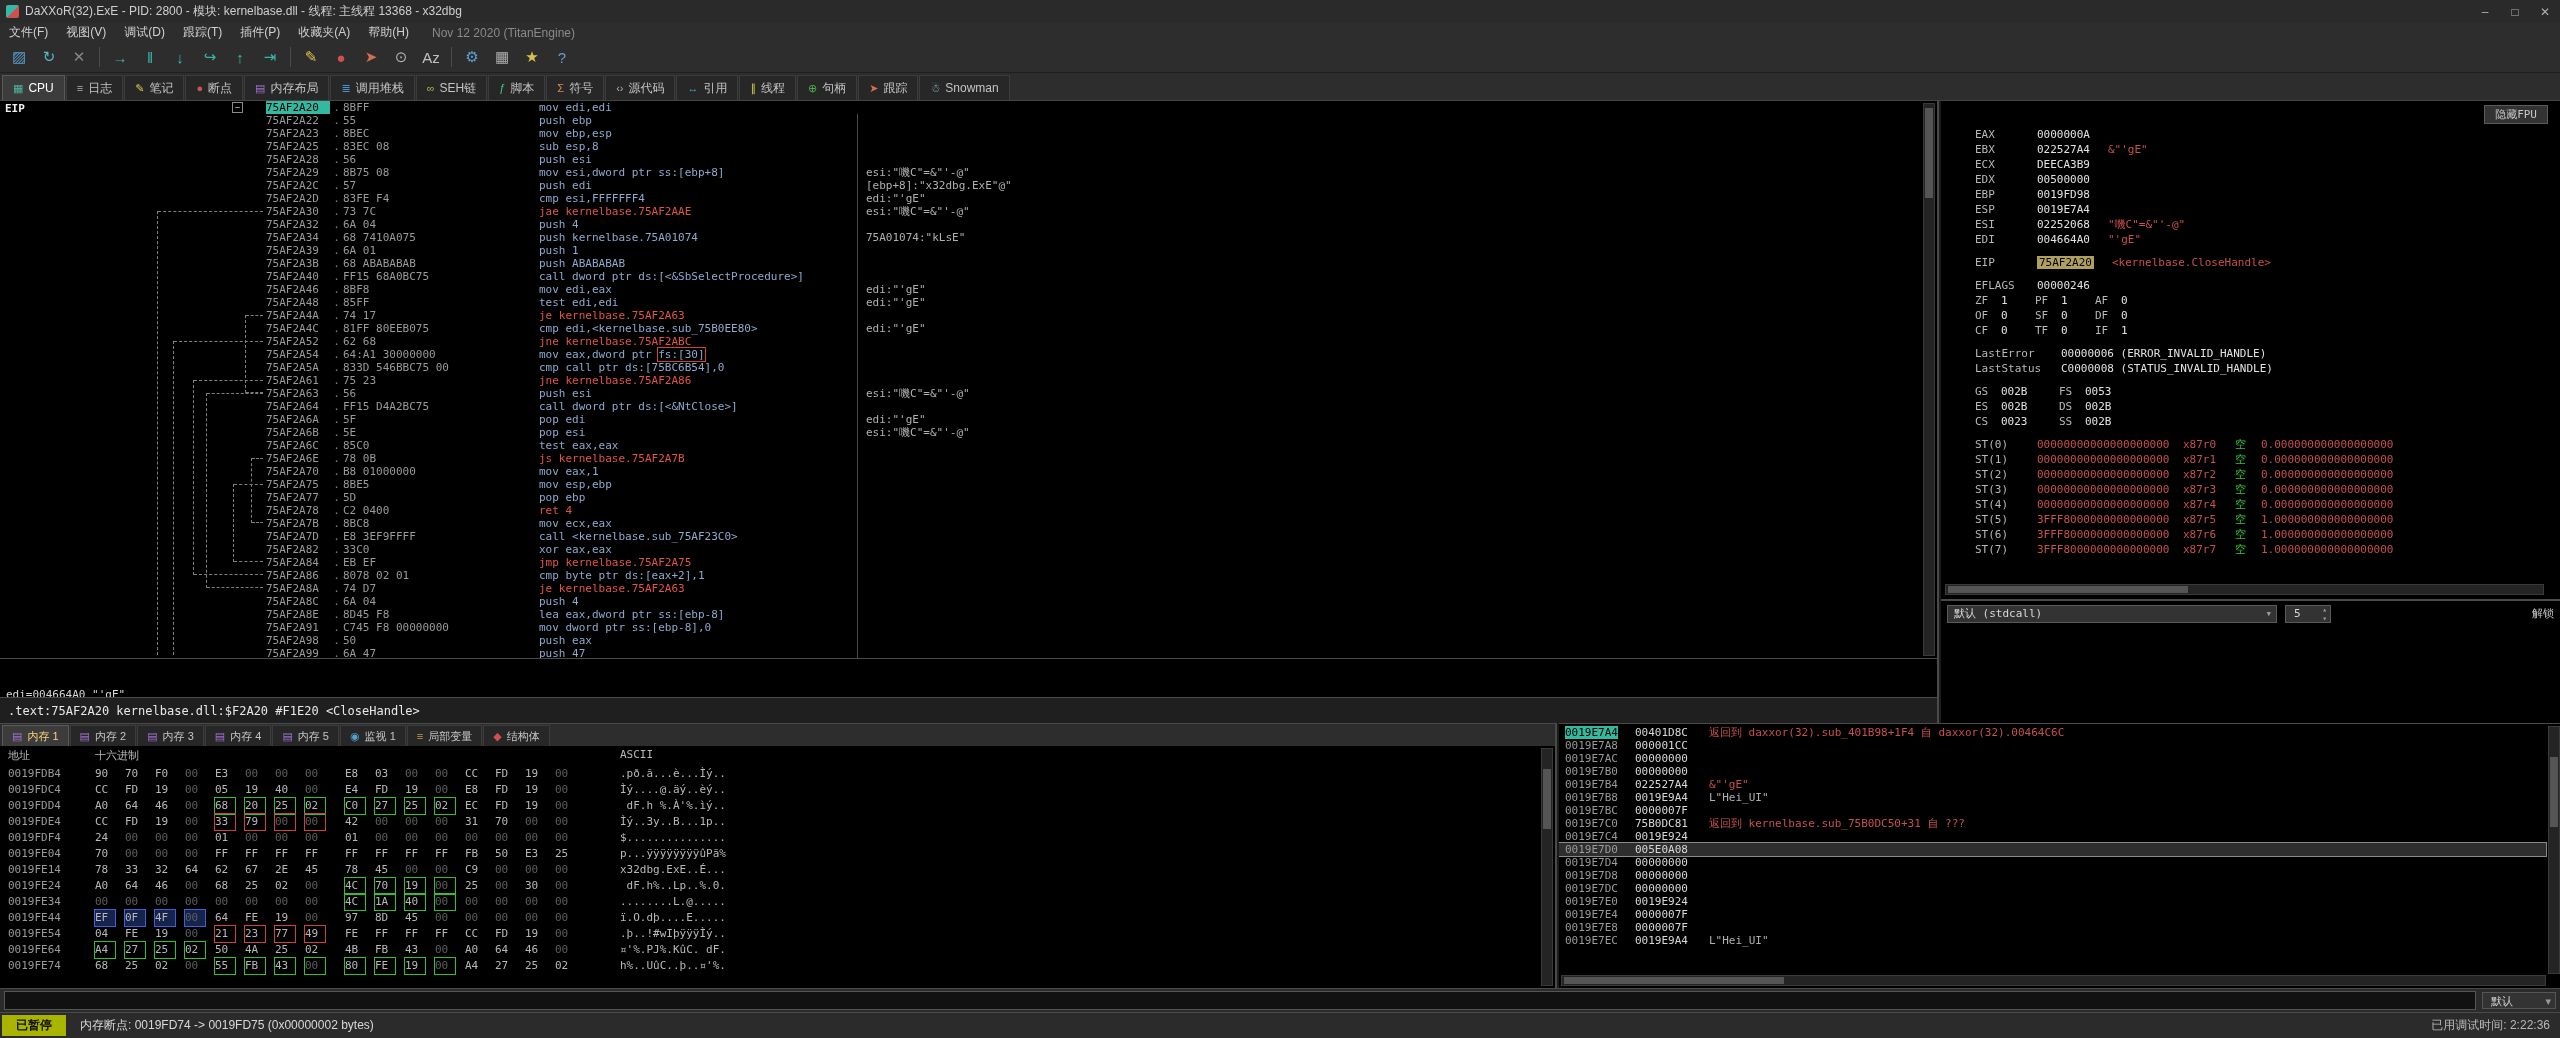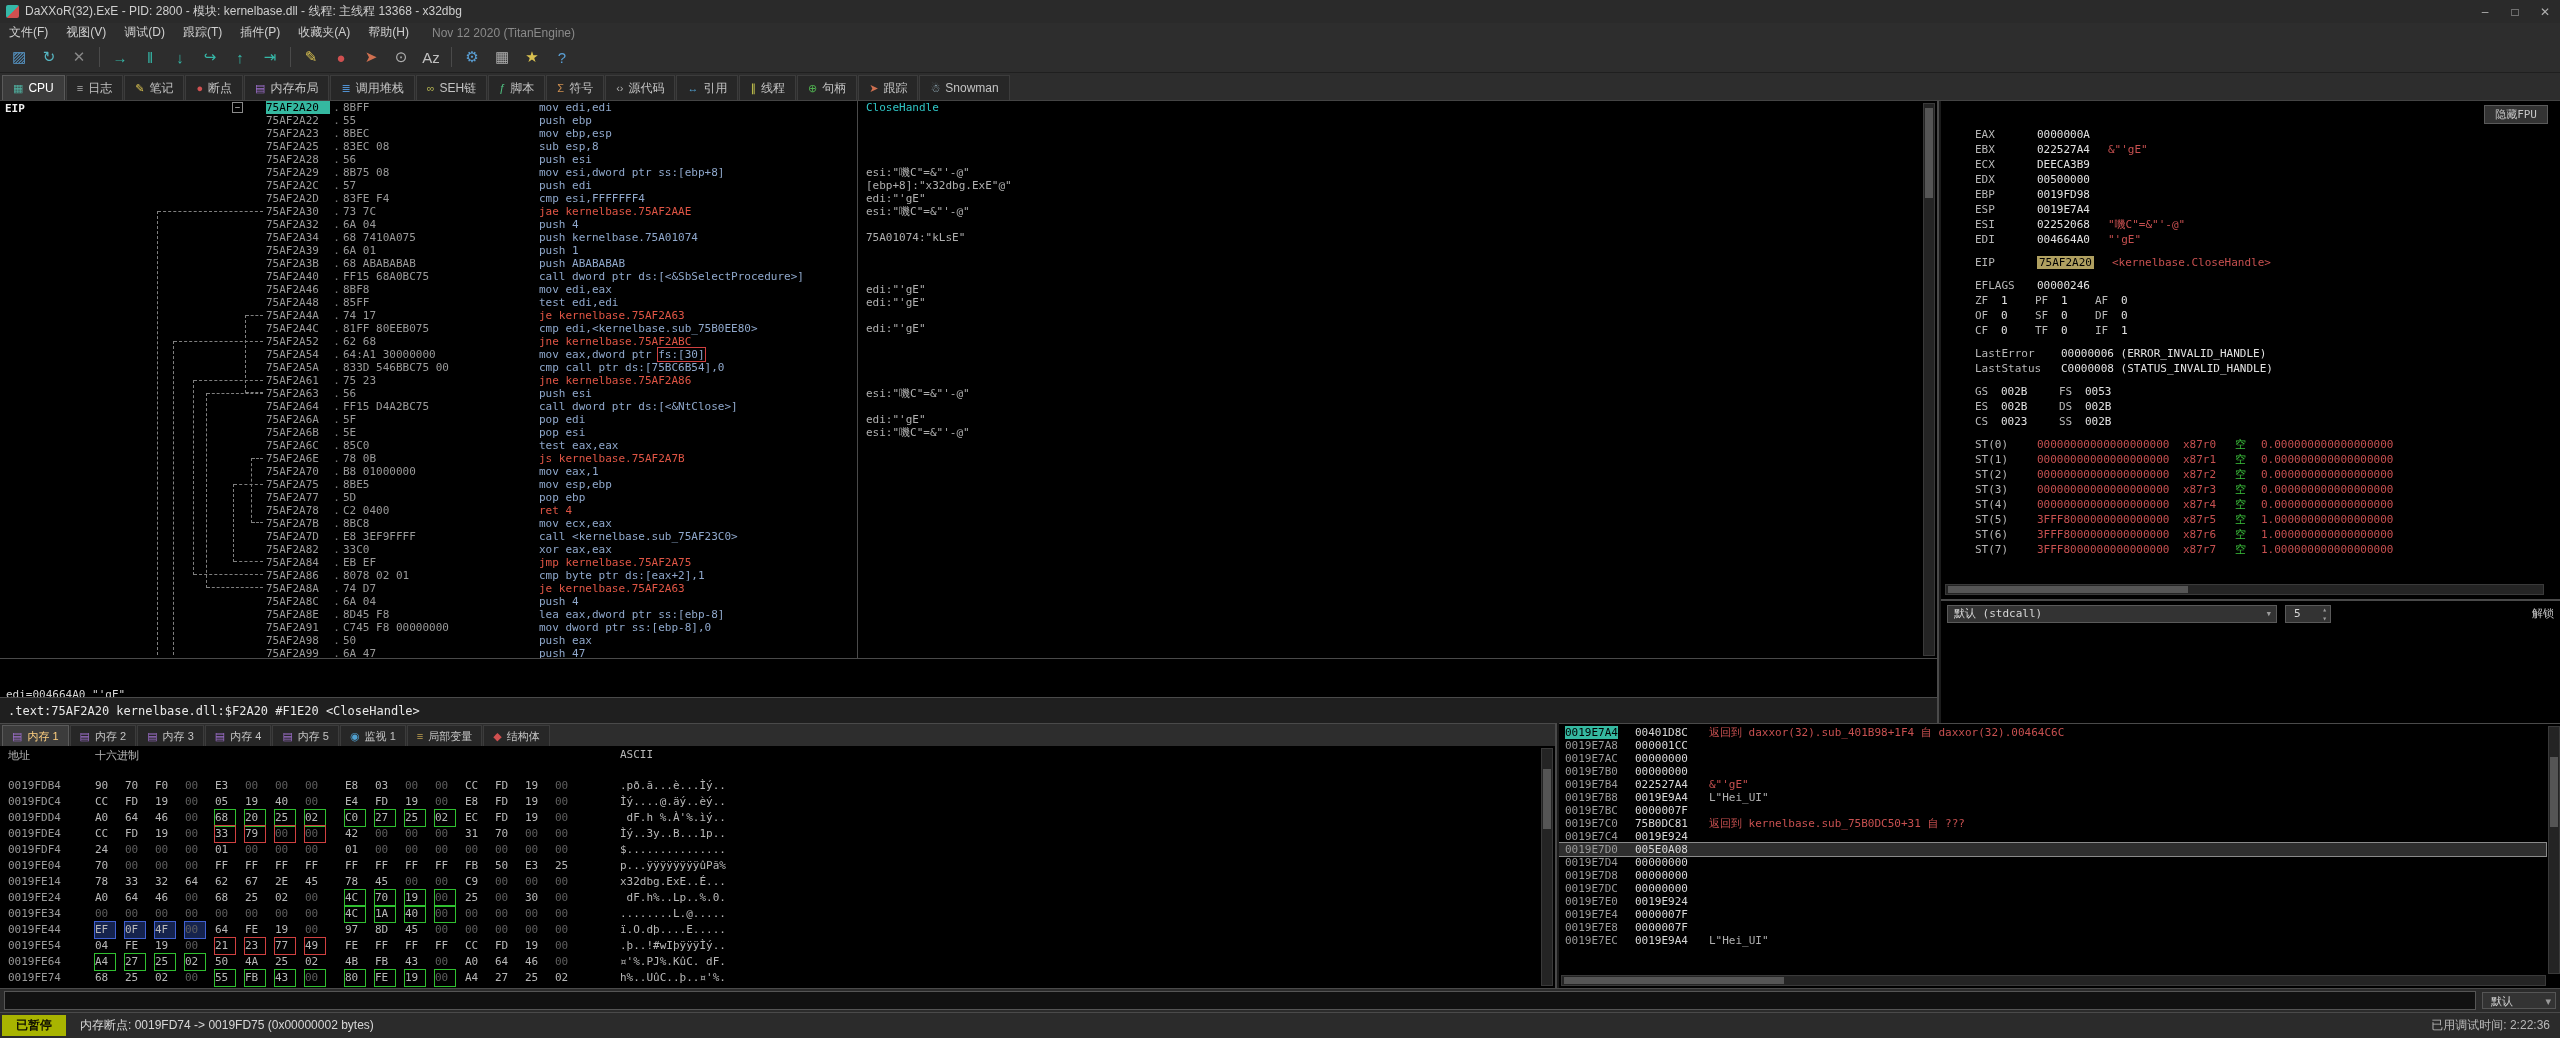--- a/index.html
+++ b/index.html
@@ -49,21 +49,21 @@
   .infobox{left:0;top:658px;width:1939px;height:39px;background:#000;border-top:1px solid #4a4a4a;border-right:2px solid #4a4a4a;font-size:11px;padding:3px 6px;box-sizing:border-box;color:#d8d8d8;white-space:pre;}
   .modline{left:0;top:697px;width:1939px;height:26px;background:#1f1f1f;border-top:1px solid #4a4a4a;border-right:2px solid #4a4a4a;font-size:12px;display:flex;align-items:center;padding-left:8px;box-sizing:border-box;color:#e8e8e8;white-space:pre;}
 
   
   .btabs{left:0;top:723px;width:1557px;height:23px;background:#2d2d2d;display:flex;align-items:flex-end;padding-left:2px;box-sizing:border-box;border-right:2px solid #4a4a4a;border-top:1px solid #4a4a4a;}
   .btab{display:inline-flex;align-items:center;height:20px;padding:0 9px;margin-right:1px;background:#272727;border:1px solid #3c3c3c;border-bottom:none;font-size:11px;color:#c4c4c4;white-space:nowrap;}
   .btab.active{background:#3c3c3c;border-color:#5a5a5a;color:#ffd080;}
   .dump{left:0;top:746px;width:1557px;height:242px;background:#000;border-right:2px solid #4a4a4a;box-sizing:border-box;overflow:hidden;font-size:11px;}
   .dhead{position:absolute;top:2px;color:#b8b8b8;white-space:pre;}
   .mrow{position:relative;height:16px;line-height:16px;white-space:pre;}
-  .mrows{position:absolute;left:0;top:32px;right:14px;}
+  .mrows{position:absolute;left:0;top:20px;right:14px;}
   .maddr{position:absolute;left:8px;color:#9a9a9a;}
   .mbyte{position:absolute;width:20px;color:#b8b8b8;}
   .mbyte.dim{color:#5f5f5f;}
   .hl-g{box-shadow:0 0 0 1px #30c030;}
   .hl-r{box-shadow:0 0 0 1px #d04040;}
   .hl-b{box-shadow:0 0 0 1px #4060d0;background:#15234d;}
   .mascii{position:absolute;left:620px;color:#b8b8b8;}
 
   
   .stack{left:1559px;top:723px;width:1001px;height:265px;background:#000;border-top:1px solid #4a4a4a;box-sizing:border-box;overflow:hidden;font-size:11px;}
@@ -249,21 +249,21 @@
       <div class="jline" style="left: 245px; top: 214px; height: 78px;">
         <div class="jstub" style="width: 17px; top: 0px;"></div>
         <div class="jstub" style="width: 17px; bottom: 0px;"></div>
       </div>
       <div class="jline" style="left: 251px; top: 357px; height: 65px;">
         <div class="jstub" style="width: 11px; top: 0px;"></div>
         <div class="jstub" style="width: 11px; bottom: 0px;"></div>
       </div>
     </div>
   <div id="drows">
-      <div class="drow"><span class="dgut"></span><span class="daddr eipaddr">75AF2A20</span><span class="ddot">.</span><span class="dbytes">8BFF</span><span class="dinstr i-n">mov edi,edi</span><span class="dcomment teal">CloseHandle</span></div>
+      <div class="drow"><span class="dgut"></span><span class="daddr eipaddr">75AF2A20</span><span class="ddot">.</span><span class="dbytes">8BFF</span><span class="dinstr i-n">mov edi,edi</span></div>
       <div class="drow"><span class="dgut"></span><span class="daddr">75AF2A22</span><span class="ddot">.</span><span class="dbytes">55</span><span class="dinstr i-n">push ebp</span><span class="dcomment"></span></div>
       <div class="drow"><span class="dgut"></span><span class="daddr">75AF2A23</span><span class="ddot">.</span><span class="dbytes">8BEC</span><span class="dinstr i-n">mov ebp,esp</span><span class="dcomment"></span></div>
       <div class="drow"><span class="dgut"></span><span class="daddr">75AF2A25</span><span class="ddot">.</span><span class="dbytes">83EC 08</span><span class="dinstr i-n">sub esp,8</span><span class="dcomment"></span></div>
       <div class="drow"><span class="dgut"></span><span class="daddr">75AF2A28</span><span class="ddot">.</span><span class="dbytes">56</span><span class="dinstr i-n">push esi</span><span class="dcomment"></span></div>
       <div class="drow"><span class="dgut"></span><span class="daddr">75AF2A29</span><span class="ddot">.</span><span class="dbytes">8B75 08</span><span class="dinstr i-n">mov esi,dword ptr ss:[ebp+8]</span><span class="dcomment">esi:"嘰C"=&amp;"'-@"</span></div>
       <div class="drow"><span class="dgut"></span><span class="daddr">75AF2A2C</span><span class="ddot">.</span><span class="dbytes">57</span><span class="dinstr i-n">push edi</span><span class="dcomment">[ebp+8]:"x32dbg.ExE"@"</span></div>
       <div class="drow"><span class="dgut"></span><span class="daddr">75AF2A2D</span><span class="ddot">.</span><span class="dbytes">83FE F4</span><span class="dinstr i-n">cmp esi,FFFFFFF4</span><span class="dcomment">edi:"'gE"</span></div>
       <div class="drow"><span class="dgut"></span><span class="daddr">75AF2A30</span><span class="ddot">.</span><span class="dbytes">73 7C</span><span class="dinstr i-j">jae kernelbase.75AF2AAE</span><span class="dcomment">esi:"嘰C"=&amp;"'-@"</span></div>
       <div class="drow"><span class="dgut"></span><span class="daddr">75AF2A32</span><span class="ddot">.</span><span class="dbytes">6A 04</span><span class="dinstr i-n">push 4</span><span class="dcomment"></span></div>
       <div class="drow"><span class="dgut"></span><span class="daddr">75AF2A34</span><span class="ddot">.</span><span class="dbytes">68 7410A075</span><span class="dinstr i-n">push kernelbase.75A01074</span><span class="dcomment">75A01074:"kLsE"</span></div>

